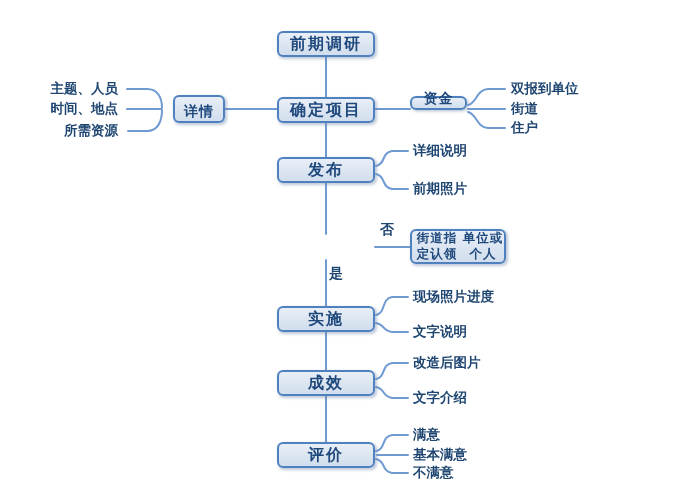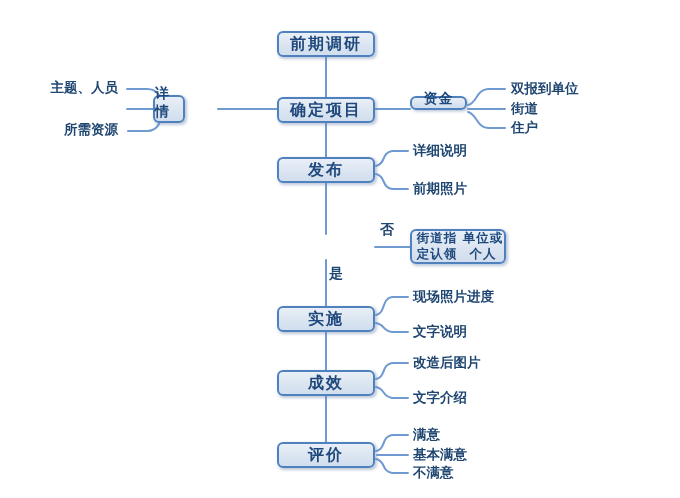--- a/index.html
+++ b/index.html
@@ -61,21 +61,20 @@
     position: absolute;
     color: #1f4671;
     font-weight: bold;
     font-size: 13.5px;
     height: 16px;
     line-height: 16px;
     white-space: nowrap;
   }
   .leaf-label.right-align {
     text-align: right;
-    font-family: Liberation Mono, monospace;
   }
   .branch-word {
     position: absolute;
     color: #1f4671;
     font-weight: bold;
     font-size: 14px;
     height: 17px;
     line-height: 17px;
   }
 </style>
@@ -134,35 +133,36 @@
   <div class="node main" style="top:306px">
       <span>实施</span>
     </div>
   <div class="node main" style="top:370px">
       <span>成效</span>
     </div>
   <div class="node main" style="top:442px">
       <span>评价</span>
     </div>
 
-  <div class="node side" style="left:153px; top:95px; width:32px; height:28px">
+  <div class="node side" style="left:173px; top:95px; width:52px; height:28px">
     <span>详情</span>
   </div>
   <div class="node side" style="left:410px; top:96px; width:57px; height:14px">
     <span>资金</span>
   </div>
   <div class="node assign" style="left:410px; top:229px; width:96px; height:35px">
     <span>街道指定认领</span>
     <span>单位或个人</span>
   </div>
 
   <div class="branch-word" style="left:380px; top:221px">否</div>
   <div class="branch-word" style="left:329px; top:265px">是</div>
 
   <div class="leaf-label right-align" style="left:28px; top:81px;  width:90px">主题、人员</div>
+  <div class="leaf-label right-align" style="left:28px; top:101px; width:90px">时间、地点</div>
   <div class="leaf-label right-align" style="left:28px; top:123px; width:90px">所需资源</div>
 
   <div class="leaf-label" style="left:511px; top:81px">双报到单位</div>
   <div class="leaf-label" style="left:511px; top:101px">街道</div>
   <div class="leaf-label" style="left:511px; top:120px">住户</div>
 
   <div class="leaf-label" style="left:413px; top:143px">详细说明</div>
   <div class="leaf-label" style="left:413px; top:181px">前期照片</div>
 
   <div class="leaf-label" style="left:413px; top:289px">现场照片进度</div>

